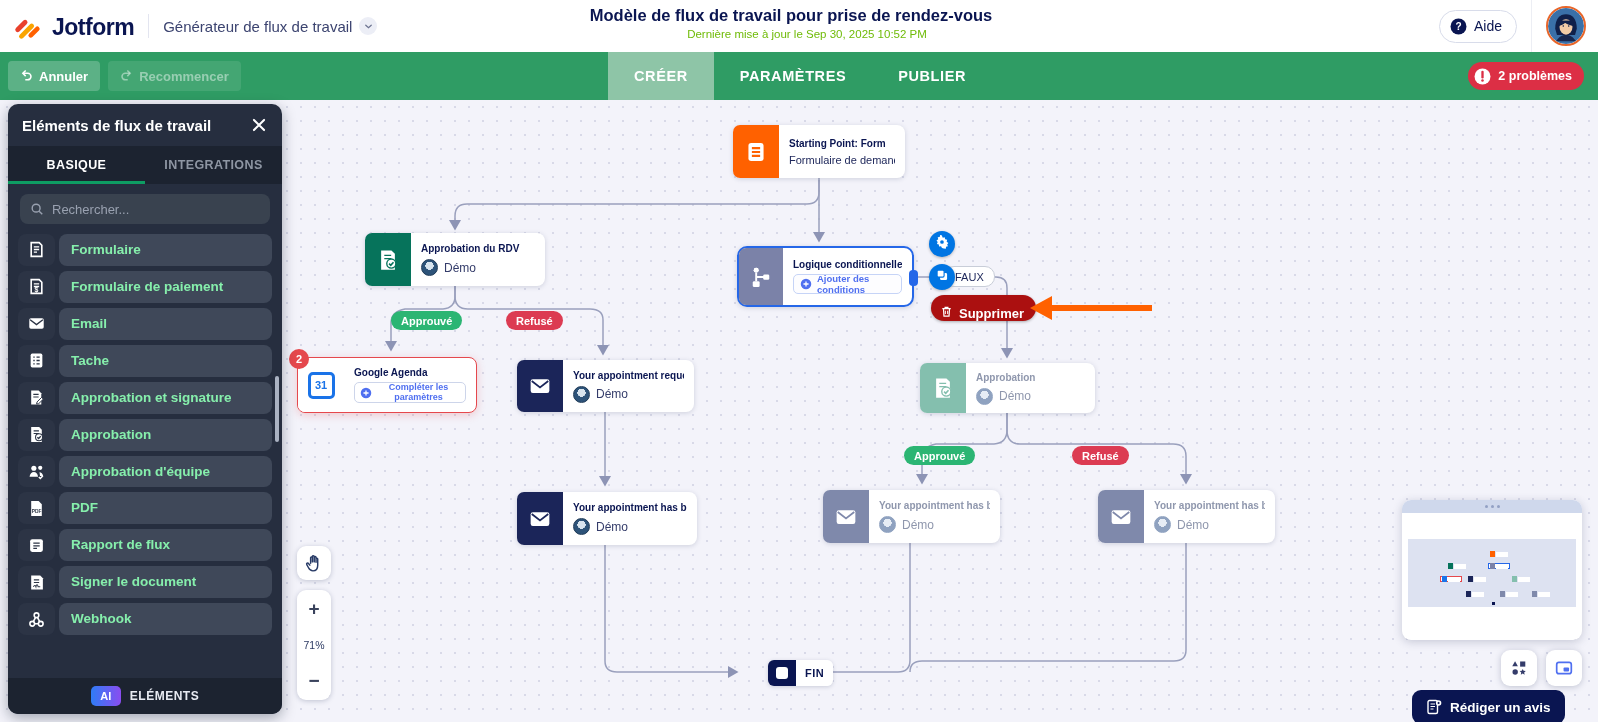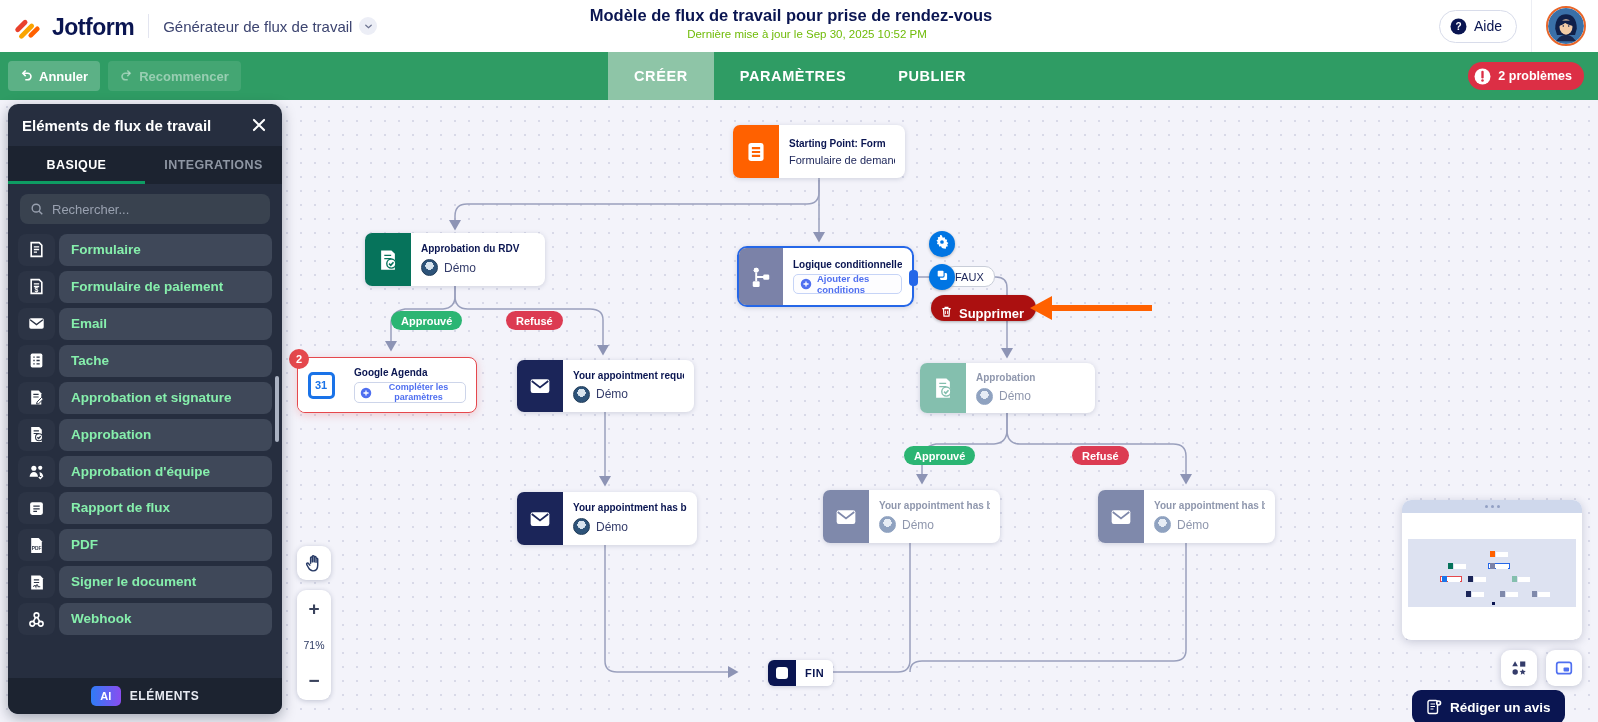--- a/index.html
+++ b/index.html
@@ -514,34 +514,34 @@
             <circle cx="11.5" cy="4.5" r="2" fill="currentColor"></circle>
             <path d="M10.8 8.7c1.7.1 3 1.4 3.5 3.6h-3z" fill="currentColor"></path>
             <path d="M10.2 13.2l1.4 1.4 2.4-2.7" stroke="currentColor" fill="none" stroke-width="1.4"></path>
           </svg>
         </div>
         <div class="s-lb">Approbation d'équipe</div>
       </div>
       <div class="s-item">
         <div class="s-ic">
           <svg viewBox="0 0 16 16" width="17" height="17">
+            <path d="M3 1h7l3 3v11H3z" fill="currentColor"></path>
+            <text x="8" y="12.6" text-anchor="middle" font-size="4.6" font-weight="bold" fill="var(--cut,#2c3445)">PDF</text>
+          </svg>
+        </div>
+        <div class="s-lb">PDF</div>
+      </div>
+      <div class="s-item">
+        <div class="s-ic">
+          <svg viewBox="0 0 16 16" width="17" height="17">
             <rect x="2" y="2" width="12" height="12" rx="2" fill="currentColor"></rect>
             <path d="M5 5.8h6M5 8.3h6M5 10.8h3.5" stroke="var(--cut,#2c3445)" stroke-width="1.2"></path>
           </svg>
         </div>
         <div class="s-lb">Rapport de flux</div>
-      </div>
-      <div class="s-item">
-        <div class="s-ic">
-          <svg viewBox="0 0 16 16" width="17" height="17">
-            <path d="M3 1h7l3 3v11H3z" fill="currentColor"></path>
-            <text x="8" y="12.6" text-anchor="middle" font-size="4.6" font-weight="bold" fill="var(--cut,#2c3445)">PDF</text>
-          </svg>
-        </div>
-        <div class="s-lb">PDF</div>
       </div>
       <div class="s-item">
         <div class="s-ic">
           <svg viewBox="0 0 16 16" width="17" height="17">
             <path d="M3 1.5h8.5L14 4v10.5H3z" fill="currentColor"></path>
             <path d="M5.5 5.5h5M5.5 8h5" stroke="var(--cut,#2c3445)" stroke-width="1.1"></path>
             <path d="M5 12c1-1.6 2-1.6 2.5 0 .5-2.4 1.5-2.4 2 0h2" stroke="var(--cut,#2c3445)" stroke-width="1" fill="none"></path>
           </svg>
         </div>
         <div class="s-lb">Signer le document</div>

